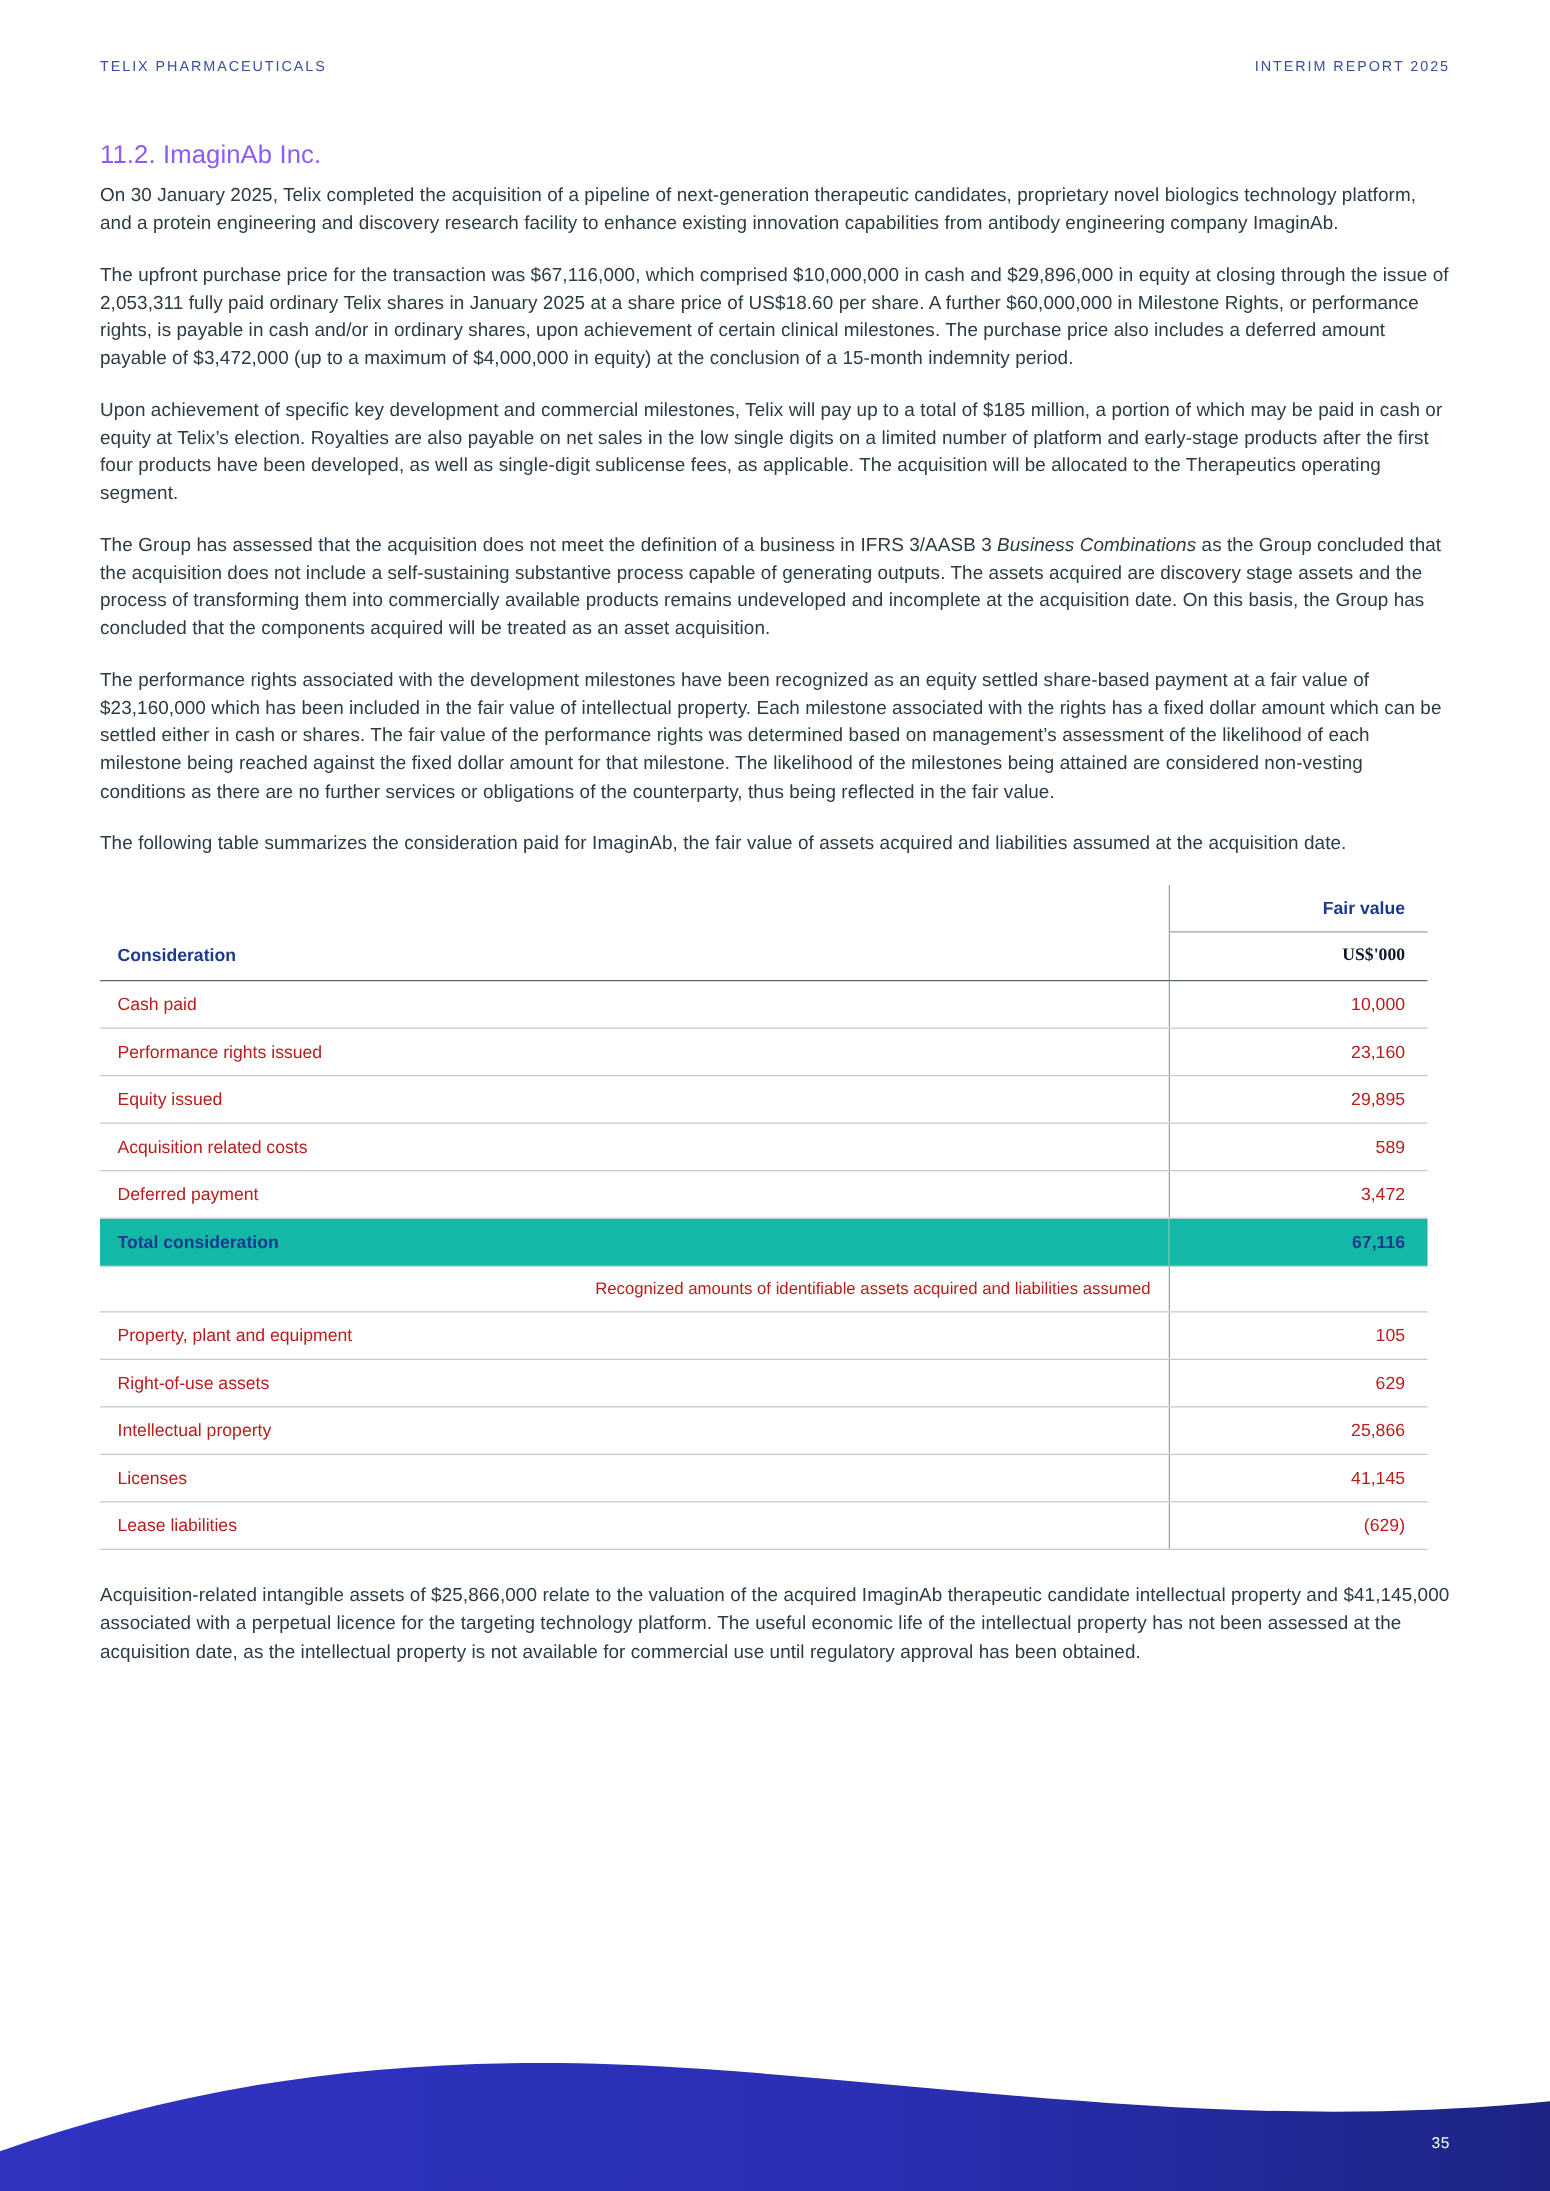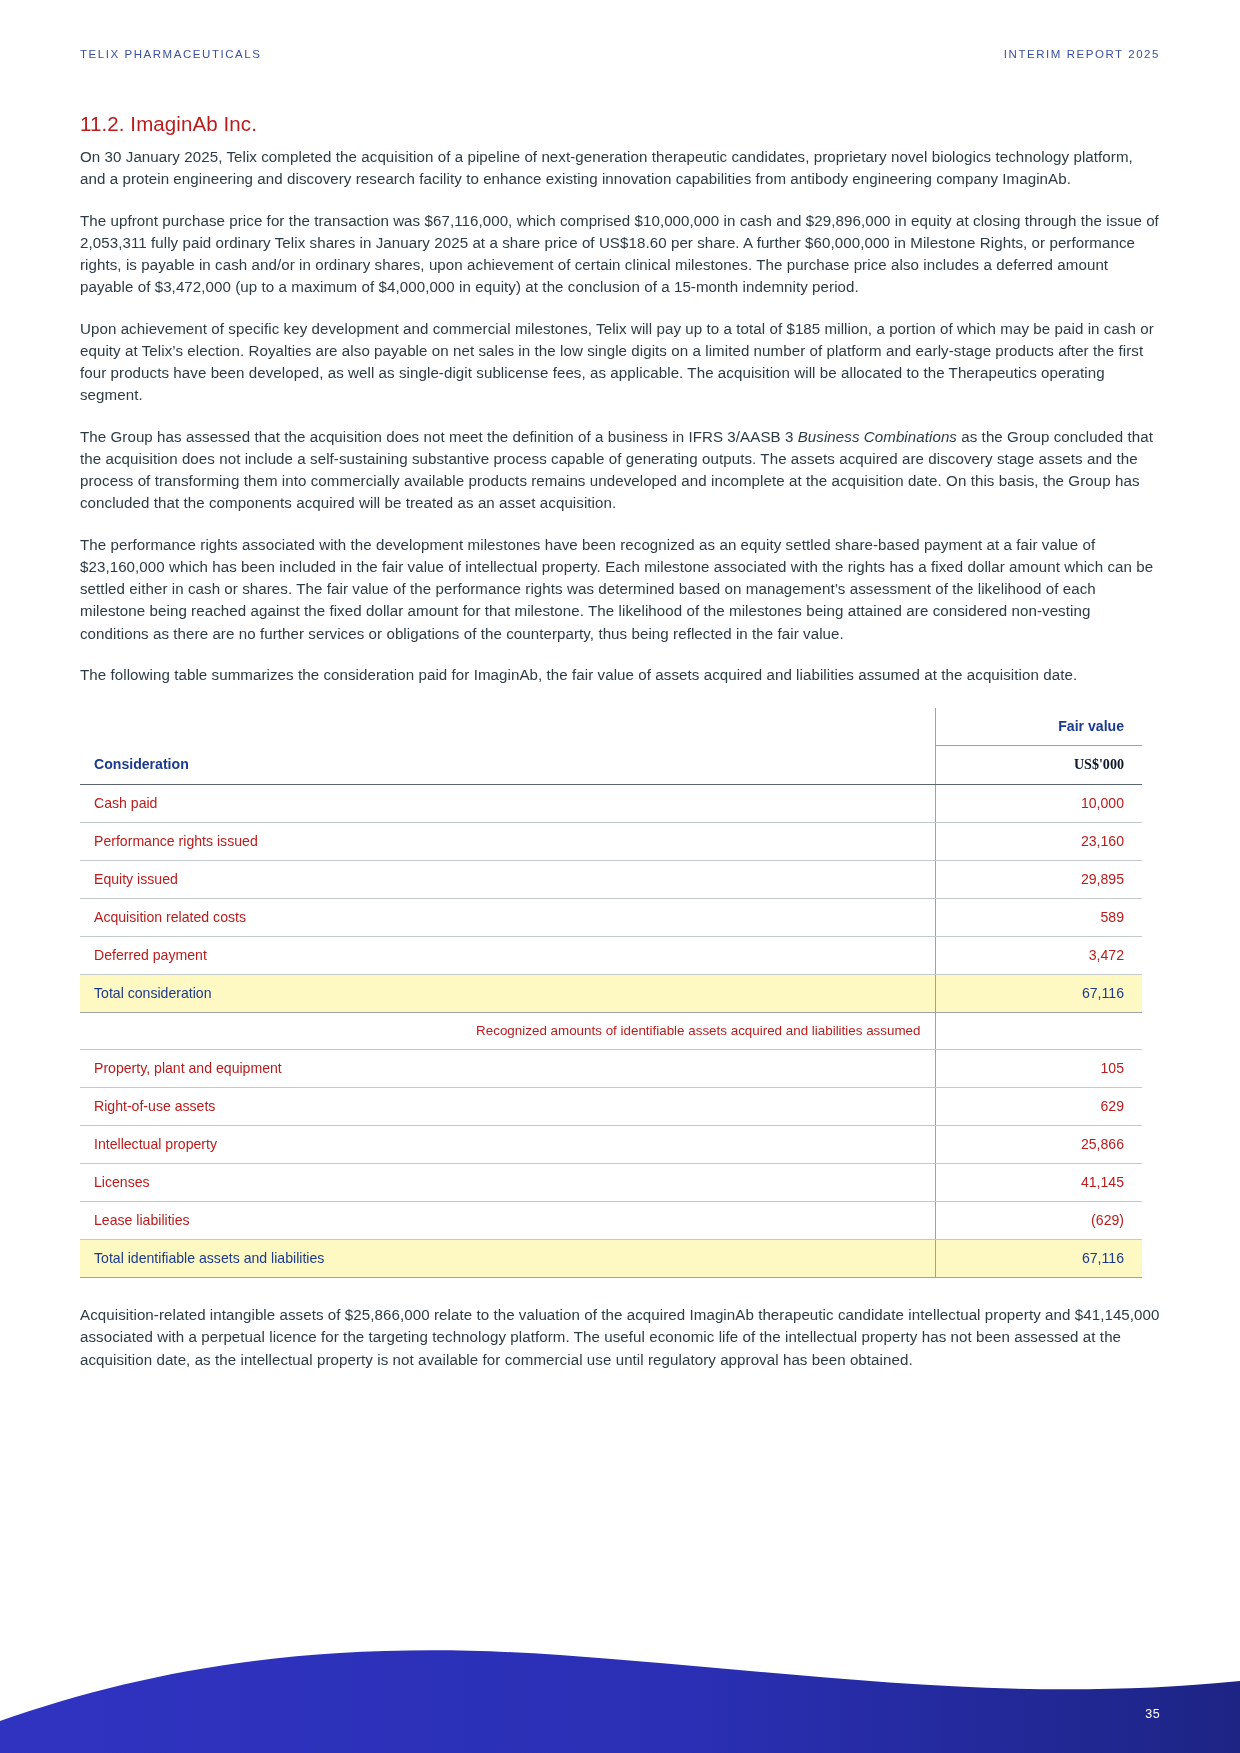--- a/index.html
+++ b/index.html
@@ -41,21 +41,21 @@
   .content {
     position: absolute;
     top: 112px;
     left: 80px;
     width: 1080px;
   }
 
   h2.sec-title {
     font-size: 20.5px;
     font-weight: 400;
-    color: #b91c1c;
+    color: #8b5cf6;
     margin: 0 0 10px 0;
     letter-spacing: 0.1px;
   }
 
   p.body {
     font-size: 15.1px;
     line-height: 1.475;
     margin: 0 0 19px 0;
     color: #2c3b44;
     letter-spacing: 0.005em;
@@ -108,22 +108,22 @@
     font-family: Liberation Serif, serif;
   }
 
   tr.row td.lbl { border-bottom: 1px solid #c3c9cf; }
   tr.row td.num {
     border-bottom: 1px solid #c3c9cf;
     border-left: 1px solid #9aa3ad;
   }
 
   tr.total td {
-    background: #fef9c3;
-    font-weight: normal;
+    background: #14b8a6;
+    font-weight: bold;
     color: #1b3a8f;
     border-bottom: 1px solid #9aa3ad;
     border-top: 1px solid #9aa3ad;
   }
   tr.total td.num { border-left: 1px solid #9aa3ad; }
 
   tr.subhead td.lbl {
     border-bottom: 1px solid #c3c9cf;
     font-size: 13.4px;
     text-align: right;
@@ -234,24 +234,20 @@
             <td class="num">25,866</td>
           </tr>
           <tr class="row">
             <td class="lbl">Licenses</td>
             <td class="num">41,145</td>
           </tr>
           <tr class="row">
             <td class="lbl">Lease liabilities</td>
             <td class="num">(629)</td>
           </tr>
-          <tr class="total">
-            <td class="lbl">Total identifiable assets and liabilities</td>
-            <td class="num">67,116</td>
-          </tr>
         </tbody>
     </table>
 
     <p class="body after-table">Acquisition-related intangible assets of $25,866,000 relate to the valuation of the acquired ImaginAb therapeutic candidate intellectual property and $41,145,000 associated with a perpetual licence for the targeting technology platform. The useful economic life of the intellectual property has not been assessed at the acquisition date, as the intellectual property is not available for commercial use until regulatory approval has been obtained.</p>
 
   </div>
 
   <svg class="wave" viewBox="0 0 1240 150" preserveAspectRatio="none">
     <defs>
       <linearGradient id="wg" x1="0" y1="0" x2="1" y2="0">

